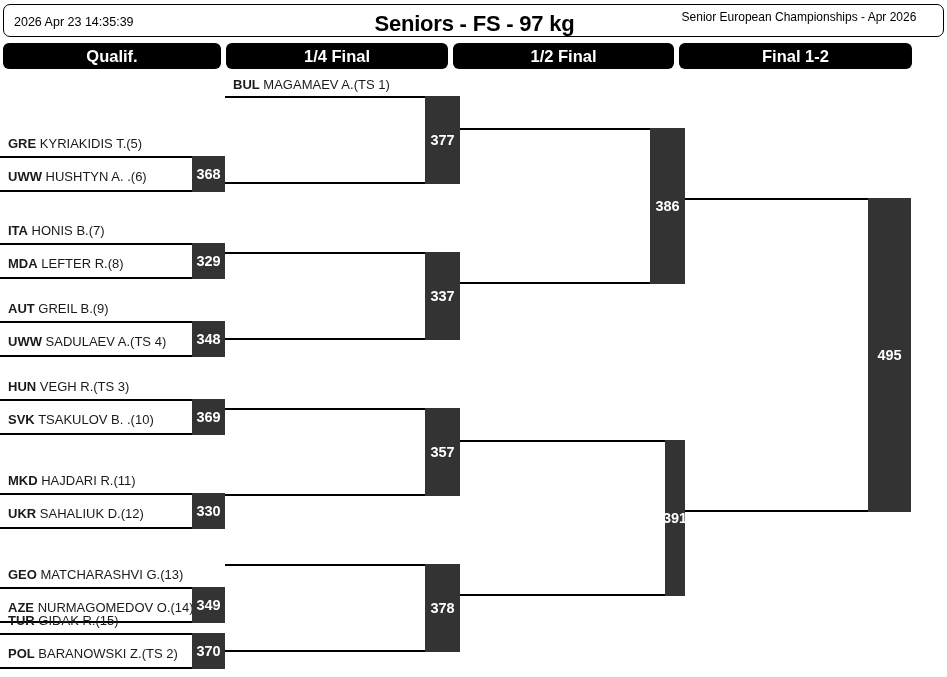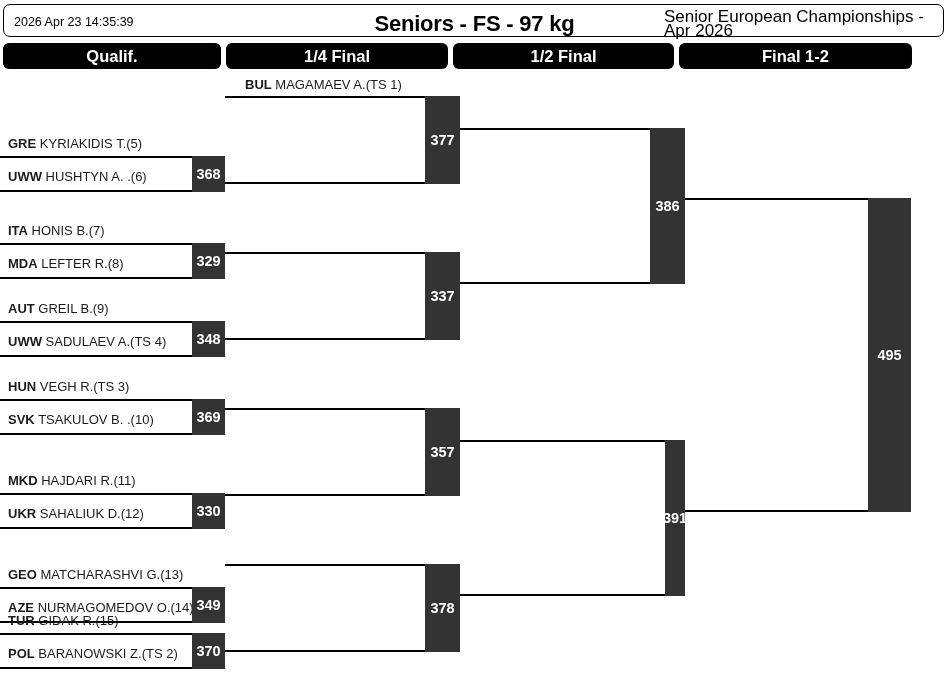--- a/index.html
+++ b/index.html
@@ -48,22 +48,22 @@
     font-size: 22px;
     font-weight: bold;
     color: #000;
     letter-spacing: -0.2px;
   }
   .hdr-event {
     position: absolute;
     top: 5px;
     right: 9px;
     width: 270px;
-    text-align: left;
-    font-size: 17px;
+    text-align: center;
+    font-size: 12px;
     line-height: 14px;
     color: #000;
   }
 
   
   .tab {
     position: absolute;
     height: 26px;
     background: #000000;
     border-radius: 6px;
@@ -273,21 +273,21 @@
     <div class="qual-box">
       <div class="qual-name-in">
         <span class="nm-bold">POL</span>
         <span>BARANOWSKI Z.(TS 2)</span>
       </div>
     </div>
     <div class="qual-num">370</div>
   </div>
 
   <div class="match" style="left:225px; top:96px; width:235px; height:88px;">
-    <div class="match-label" style="left:8px; top:-19px;margin-left:12px;">
+    <div class="match-label" style="left:8px; top:-19px;">
       <span class="nm-bold">BUL</span>
       <span>MAGAMAEV A.(TS 1)</span>
     </div>
     <div class="match-body"></div>
     <div class="match-num" style="right:0; width:35px;">377</div>
   </div>
 
   <div class="match" style="left:225px; top:252px; width:235px; height:88px;">
     <div class="match-body"></div>
     <div class="match-num" style="right:0; width:35px;">337</div>

